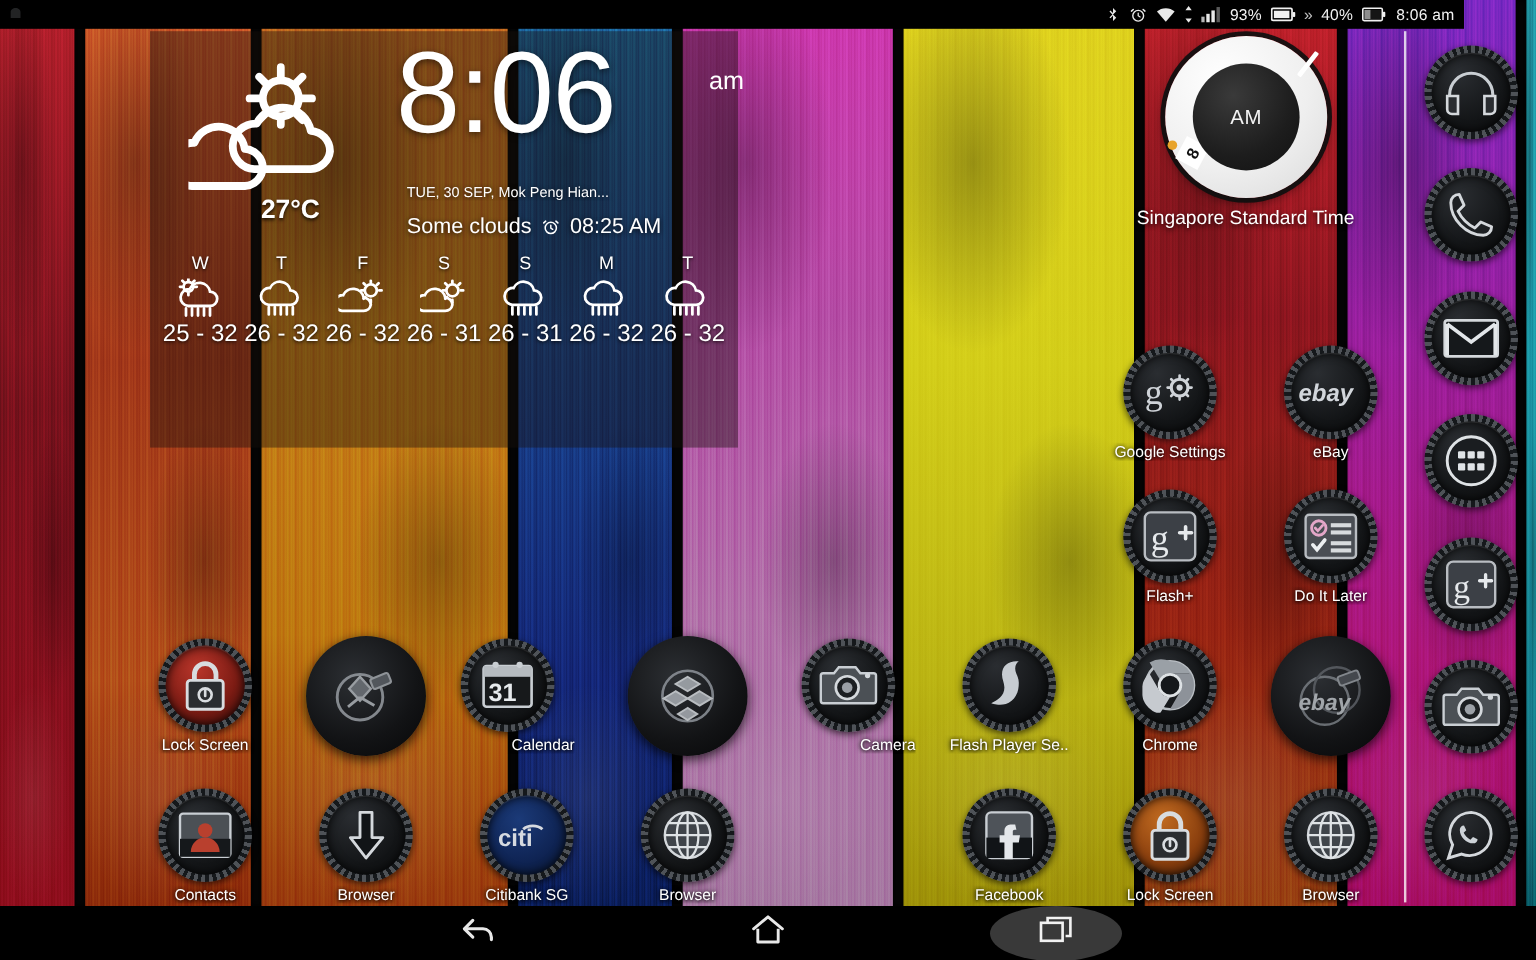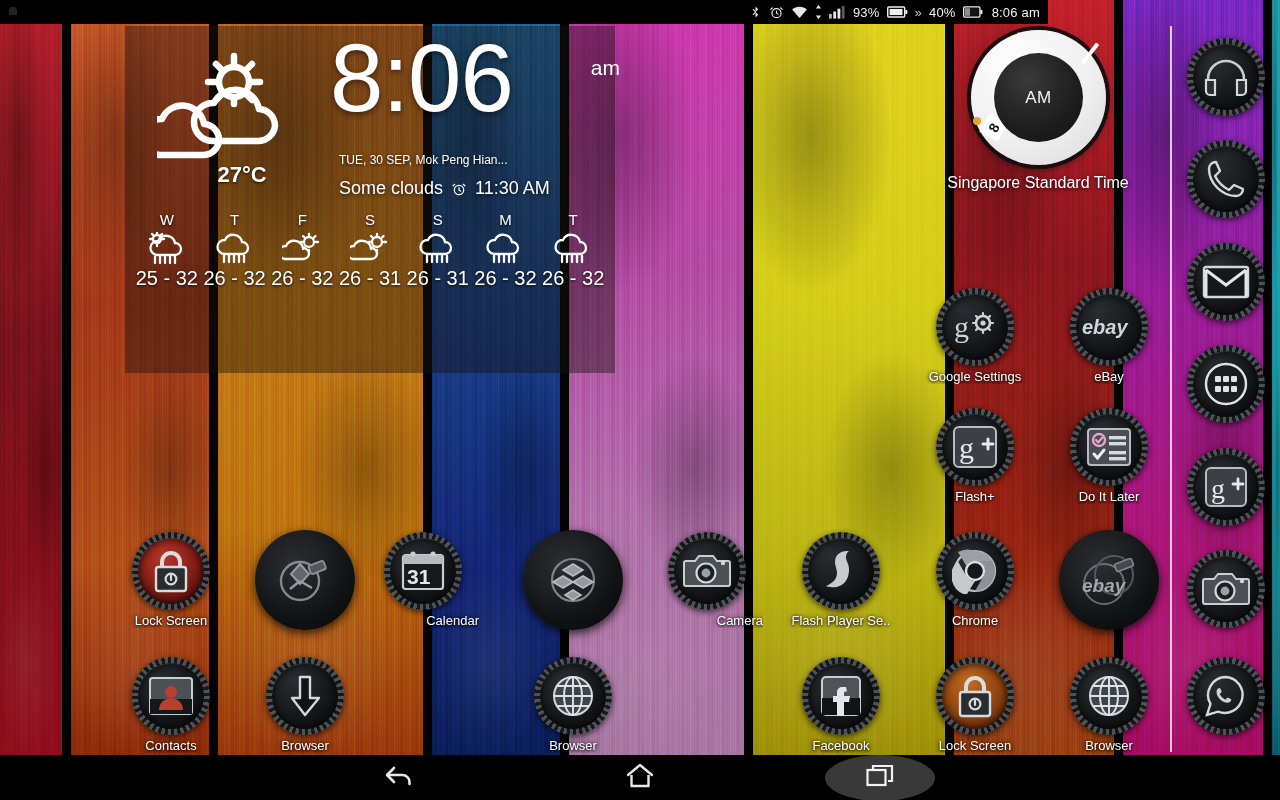--- a/index.html
+++ b/index.html
@@ -19,21 +19,21 @@
   .plank::after{ content:""; position:absolute; inset:0;
       background:
         radial-gradient(ellipse 60% 30% at 30% 18%, rgba(0,0,0,.30), transparent 70%),
         radial-gradient(ellipse 50% 22% at 72% 62%, rgba(0,0,0,.26), transparent 70%),
         radial-gradient(ellipse 70% 18% at 45% 88%, rgba(255,255,255,.07), transparent 70%),
         linear-gradient(180deg, rgba(255,255,255,.07), rgba(0,0,0,.25));
       }
   .gap { width:9px; height:100%; background:#050505; box-shadow:inset 0 0 6px #000; flex:0 0 auto; }
 
   
-  #statusbar { position:absolute; left:0; top:0; width:1048px; height:24px;
+  #statusbar { position:absolute; left:0; top:0; width:1220px; height:24px;
                background:#000; display:flex; align-items:center; z-index:40; }
   #sb-left { flex:0 0 auto; padding-left:6px; display:flex; align-items:center; gap:5px; }
   #sb-right { margin-left:auto; display:flex; align-items:center; gap:7px; padding-right:8px;
               color:#f0f0f0; font-size:13px; }
   .sbtxt { font-size:13px; color:#f2f2f2; letter-spacing:.2px; }
   .sbicon { display:inline-flex; align-items:center; justify-content:center; }
   .notif-dim { opacity:.22; }
 
   
   #weather-widget { position:absolute; left:125px; top:26px; width:490px; height:347px;
@@ -223,21 +223,21 @@
 
       <div id="w-cond">
         <span>Some clouds</span>
         <span style="display:inline-flex;">
           <svg width="16" height="16" viewBox="0 0 24 24">
               <circle cx="12" cy="13.4" r="7" fill="none" stroke="#fff" stroke-width="1.9"></circle>
               <path d="M12 10v3.6l2.4 1.5" stroke="#fff" stroke-width="1.8" fill="none" stroke-linecap="round"></path>
               <path d="M5.6 5L3.2 7.1M18.4 5l2.4 2.1" stroke="#fff" stroke-width="2" stroke-linecap="round"></path>
             </svg>
         </span>
-        <span>11:30 AM</span>
+        <span>08:25 AM</span>
       </div>
     </div>
 
     <div id="forecast">
 
       <div class="fc-col">
         <div class="fc-day">W</div>
         <div class="fc-ico">
           <svg width="40" height="34" viewBox="0 0 40 34">
               <g fill="none" stroke="#fff" stroke-width="2.3" stroke-linecap="round">
@@ -552,20 +552,33 @@
       <div class="gear-inner"></div>
       <div class="glyph">
         <svg width="36" height="44" viewBox="0 0 36 44">
             <path d="M13 3h10v21h9L18 41 5 24h8z" fill="#111417" stroke="#d4d8dc" stroke-width="2.4" stroke-linejoin="round"></path>
           </svg>
       </div>
     </div>
     <div class="app-label">Browser</div>
   </div>
 
+  <div class="app" style="left:383px; top:657px;">
+    <div class="icon-shell">
+      <div class="gear-ring"></div>
+      <div class="gear-inner" style="background:radial-gradient(circle at 40% 30%,#1b3a78 0%,#0f2454 58%,#07142e 100%);"></div>
+      <div class="glyph">
+        <svg width="54" height="30" viewBox="0 0 54 30">
+            <text x="3" y="24" font-family="Liberation Sans, sans-serif" font-size="20" font-weight="bold" fill="#d6dae0">citi</text>
+            <path d="M24 10a10 7 0 0116 0" fill="none" stroke="#d6dae0" stroke-width="2.4"></path>
+          </svg>
+      </div>
+    </div>
+    <div class="app-label">Citibank SG</div>
+  </div>
 
   <div class="app" style="left:517px; top:657px;">
     <div class="icon-shell">
       <div class="gear-ring"></div>
       <div class="gear-inner"></div>
       <div class="glyph">
         <svg width="46" height="46" viewBox="0 0 46 46">
             <circle cx="23" cy="23" r="19" fill="#3f444a" stroke="#d4d8dc" stroke-width="2"></circle>
             <ellipse cx="23" cy="23" rx="9" ry="19" fill="none" stroke="#dfe3e6" stroke-width="1.9"></ellipse>
             <path d="M4 23h38M7 13h32M7 33h32" stroke="#dfe3e6" stroke-width="1.9"></path>

